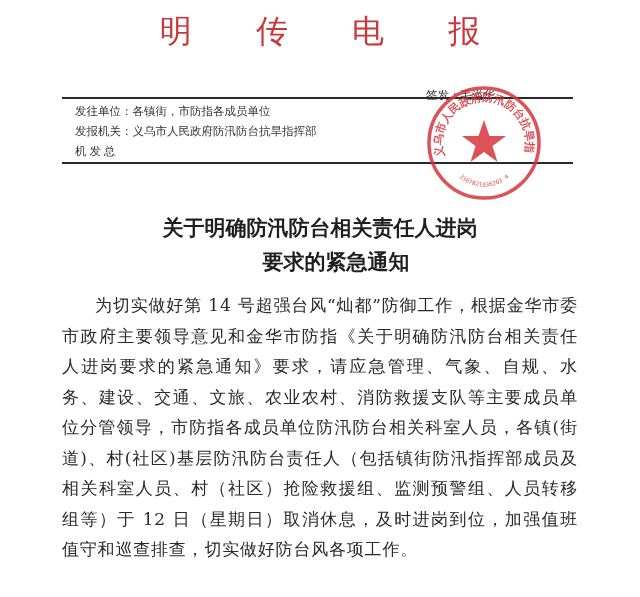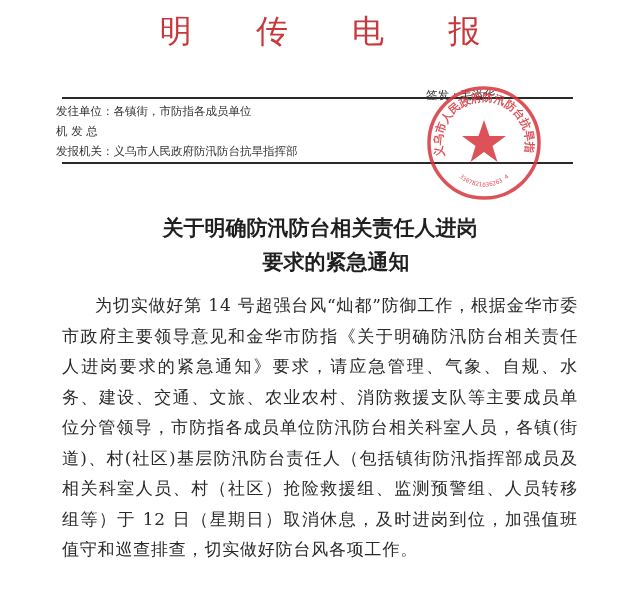--- a/index.html
+++ b/index.html
@@ -40,21 +40,21 @@
     }
     .rule.top { top: 97px; }
     .rule.bottom { top: 162px; }
 
     .meta-left, .meta-right {
       position: absolute;
       font-size: 11.5px;
       line-height: 20px;
       color: #333;
     }
-    .meta-left { left: 56px; top: 101px; }
+    .meta-left { left: 75px; top: 101px; font-family: Liberation Serif, serif; }
     .meta-right { left: 426px; top: 85px; }
     .meta-row { white-space: nowrap; }
 
     .stamp {
       position: absolute;
       left: 427px;
       top: 86px;
       width: 114px;
       height: 114px;
       opacity: 0.85;
@@ -93,22 +93,22 @@
   <span>明</span>
   <span>传</span>
   <span>电</span>
   <span>报</span>
 </div>
 
 <div class="rule top"></div>
 
 <div class="meta-left">
   <div class="meta-row">发往单位：各镇街，市防指各成员单位</div>
+  <div class="meta-row">发报机关：义乌市人民政府防汛防台抗旱指挥部</div>
   <div class="meta-row">机 发 总</div>
-  <div class="meta-row">发报机关：义乌市人民政府防汛防台抗旱指挥部</div>
 </div>
 
 <div class="meta-right">
   <div class="meta-row">签发：毛溢华</div>
 </div>
 
 <div class="rule bottom"></div>
 
 <svg class="stamp" viewBox="0 0 114 114" xmlns="http://www.w3.org/2000/svg">
   <defs>

